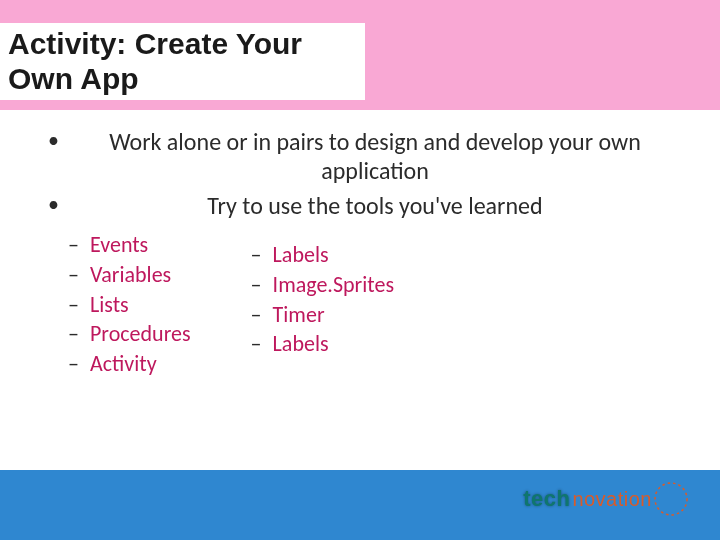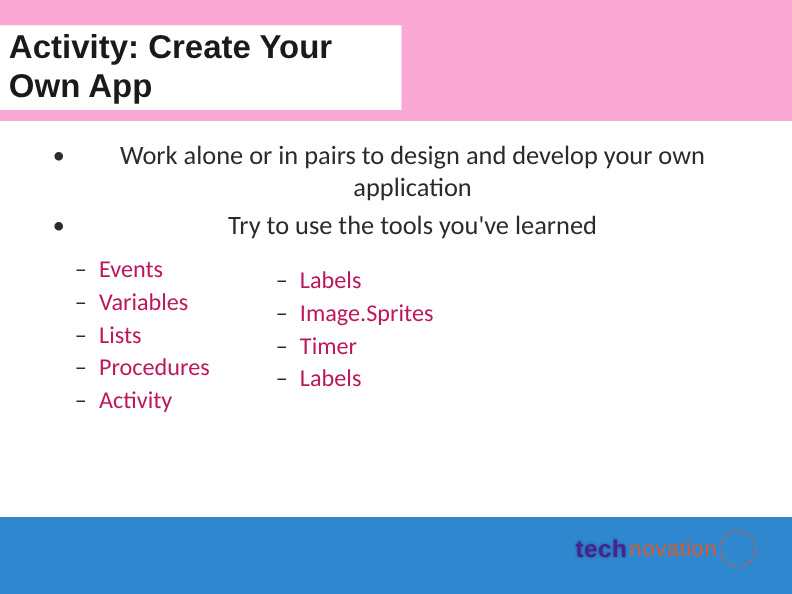--- a/index.html
+++ b/index.html
@@ -83,21 +83,21 @@
     right: 28px;
     bottom: 20px;
     display: flex;
     align-items: center;
     gap: 2px;
   }
   .logo-tech {
     font-family: Arial, sans-serif;
     font-weight: 700;
     font-size: 22px;
-    color: #4c1d95;
+    color: #0f766e;
     letter-spacing: 0.5px;
     text-shadow: 0 0 3px rgba(0,0,0,0.4);
   }
   .logo-novation {
     font-family: Arial, sans-serif;
     font-weight: 400;
     font-size: 20px;
     color: #d95b2a;
     letter-spacing: 0.5px;
   }

